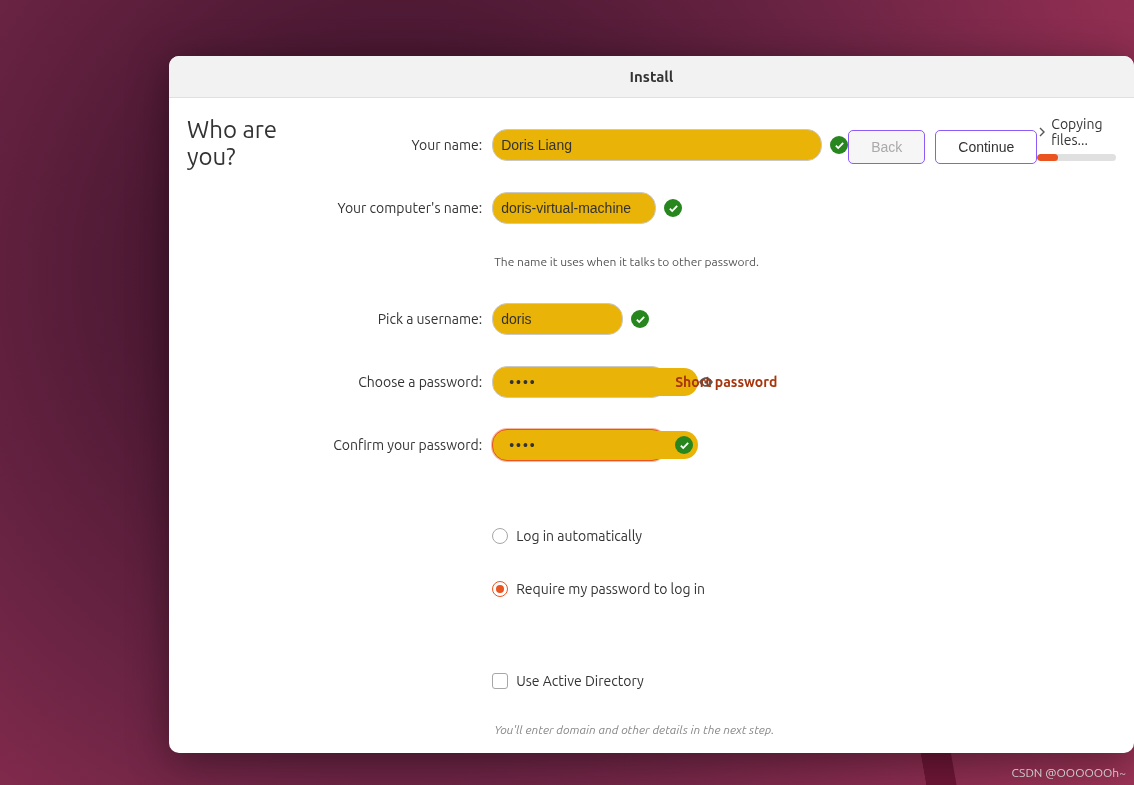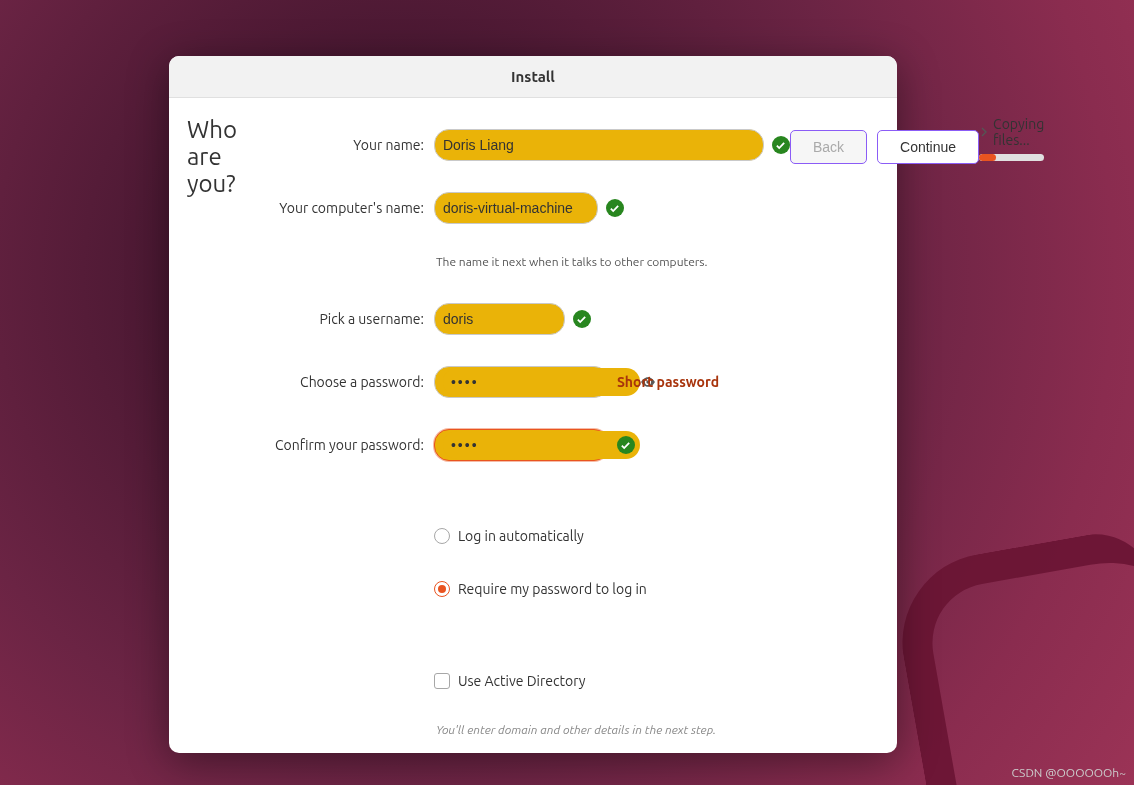--- a/index.html
+++ b/index.html
@@ -12,21 +12,21 @@
     .wallpaper-shape {
       position: absolute; bottom: -80px; right: -40px;
       width: 260px; height: 320px;
       border: 30px solid rgba(106, 20, 52, 0.9);
       border-radius: 90px 60px 0 0;
       border-bottom: none; border-right: none;
       transform: rotate(-10deg);
     }
     .win {
       position: absolute; left: 169px; top: 56px;
-      width: 728px; height: 697px;
+      width: 965px; height: 697px;
       background: #ffffff; border-radius: 10px;
       box-shadow: 0 8px 40px rgba(0,0,0,0.4);
       display: flex; flex-direction: column;
     }
     .titlebar {
       height: 42px; background: #f2f2f2;
       border-bottom: 1px solid #e0e0e0; border-radius: 10px 10px 0 0;
       display: flex; align-items: center; justify-content: center;
       font-weight: 600; color: #333; font-size: 15px;
     }
@@ -104,21 +104,21 @@
 
       <div class="label">Your computer's name:</div>
       <div class="row">
         <input type="text" class="input-computer" value="doris-virtual-machine" style="">
         <span class="check-ok">
             <svg viewBox="0 0 12 12">
               <path d="M2 6.2 L4.6 8.8 L10 3.2" fill="none" stroke="#fff" stroke-width="2"></path>
             </svg>
           </span>
       </div>
-      <div class="hint">The name it next when it talks to other computers.</div>
+      <div class="hint">The name it uses when it talks to other password.</div>
 
       <div class="label">Pick a username:</div>
       <div class="row">
         <input type="text" class="input-user" value="doris" style="">
         <span class="check-ok">
             <svg viewBox="0 0 12 12">
               <path d="M2 6.2 L4.6 8.8 L10 3.2" fill="none" stroke="#fff" stroke-width="2"></path>
             </svg>
           </span>
       </div>

